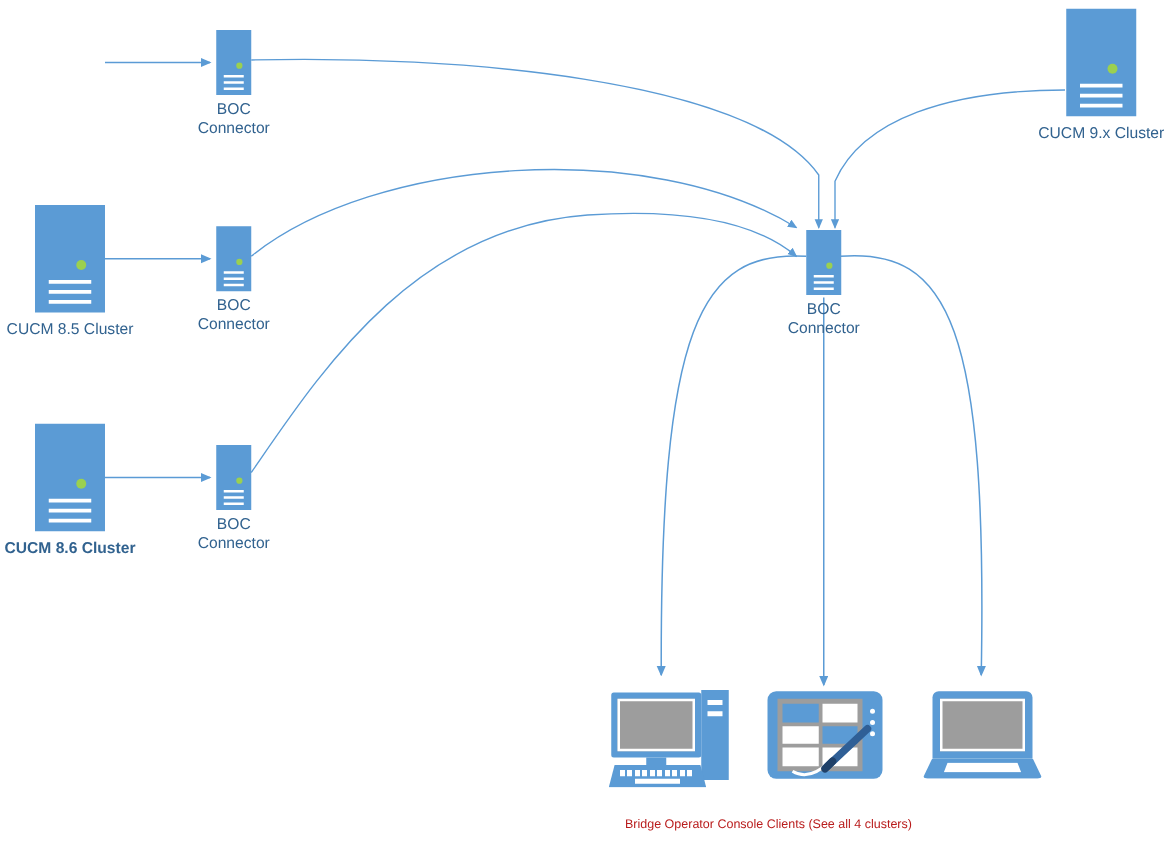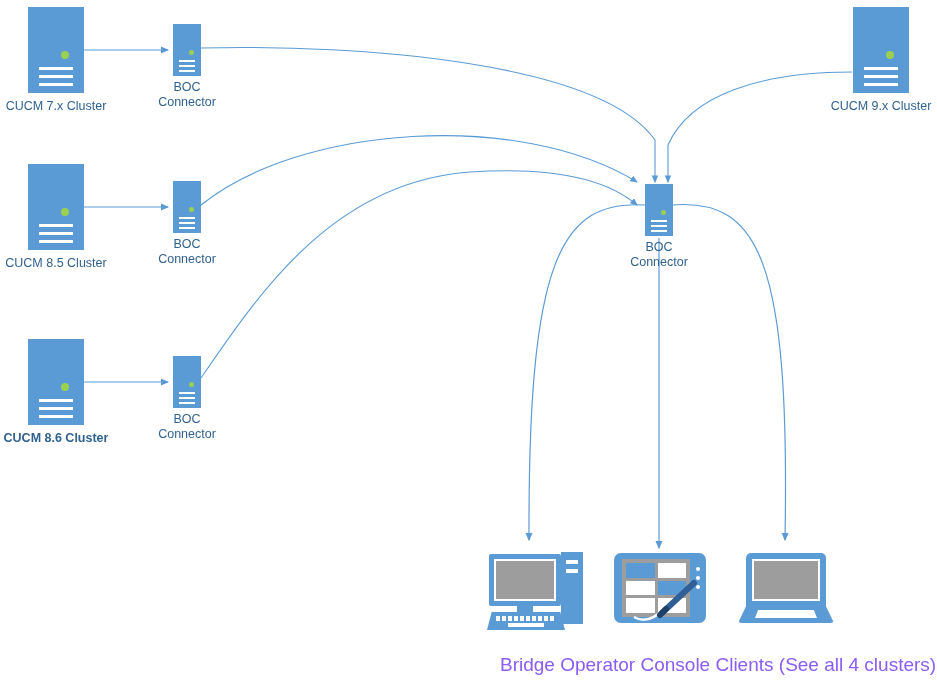--- a/index.html
+++ b/index.html
@@ -162,22 +162,22 @@
     clip-path: polygon(8% 0, 92% 0, 100% 100%, 0% 100%);
   }
   .laptop .base .pad {
     margin: 3px auto 0 auto; width: 62px; height: 8px;
     background: #ffffff;
     clip-path: polygon(5% 0, 95% 0, 100% 100%, 0% 100%);
   }
 
   .caption {
     position: absolute;
-    color: #8b5cf6;
-    font-size: 19px;
+    color: #b91c1c;
+    font-size: 10px;
     white-space: nowrap;
   }
 </style>
 </head>
 <body>
 
 <div id="canvas">
 
   <svg id="edges" viewBox="0 0 937 682" xmlns="http://www.w3.org/2000/svg">
     <defs>
@@ -200,31 +200,20 @@
 
     <path d="M201,378 C255,300 330,182 470,172 C560,166 610,182 637,205" fill="none" stroke="#5b9bd5" stroke-width="1.1" marker-end="url(#arrow)"></path>
 
     <path d="M645,205 C560,200 528,260 529,540" fill="none" stroke="#5b9bd5" stroke-width="1.2" marker-end="url(#arrow)"></path>
 
     <path d="M659,238 L659,548" fill="none" stroke="#5b9bd5" stroke-width="1.2" marker-end="url(#arrow)"></path>
 
     <path d="M672,205 C760,198 790,262 785,540" fill="none" stroke="#5b9bd5" stroke-width="1.2" marker-end="url(#arrow)"></path>
   </svg>
 
-  <div class="node" style="left:28px; top:7px;">
-    <div class="server big">
-      <span class="dot"></span>
-      <span class="bars">
-        <i></i>
-          <i></i>
-          <i></i>
-      </span>
-    </div>
-    <div class="node-label big" style="top:92px;">CUCM 7.x Cluster</div>
-  </div>
 
   <div class="node" style="left:173px; top:24px;">
     <div class="server small">
       <span class="dot"></span>
       <span class="bars">
         <i></i>
           <i></i>
           <i></i>
       </span>
     </div>

